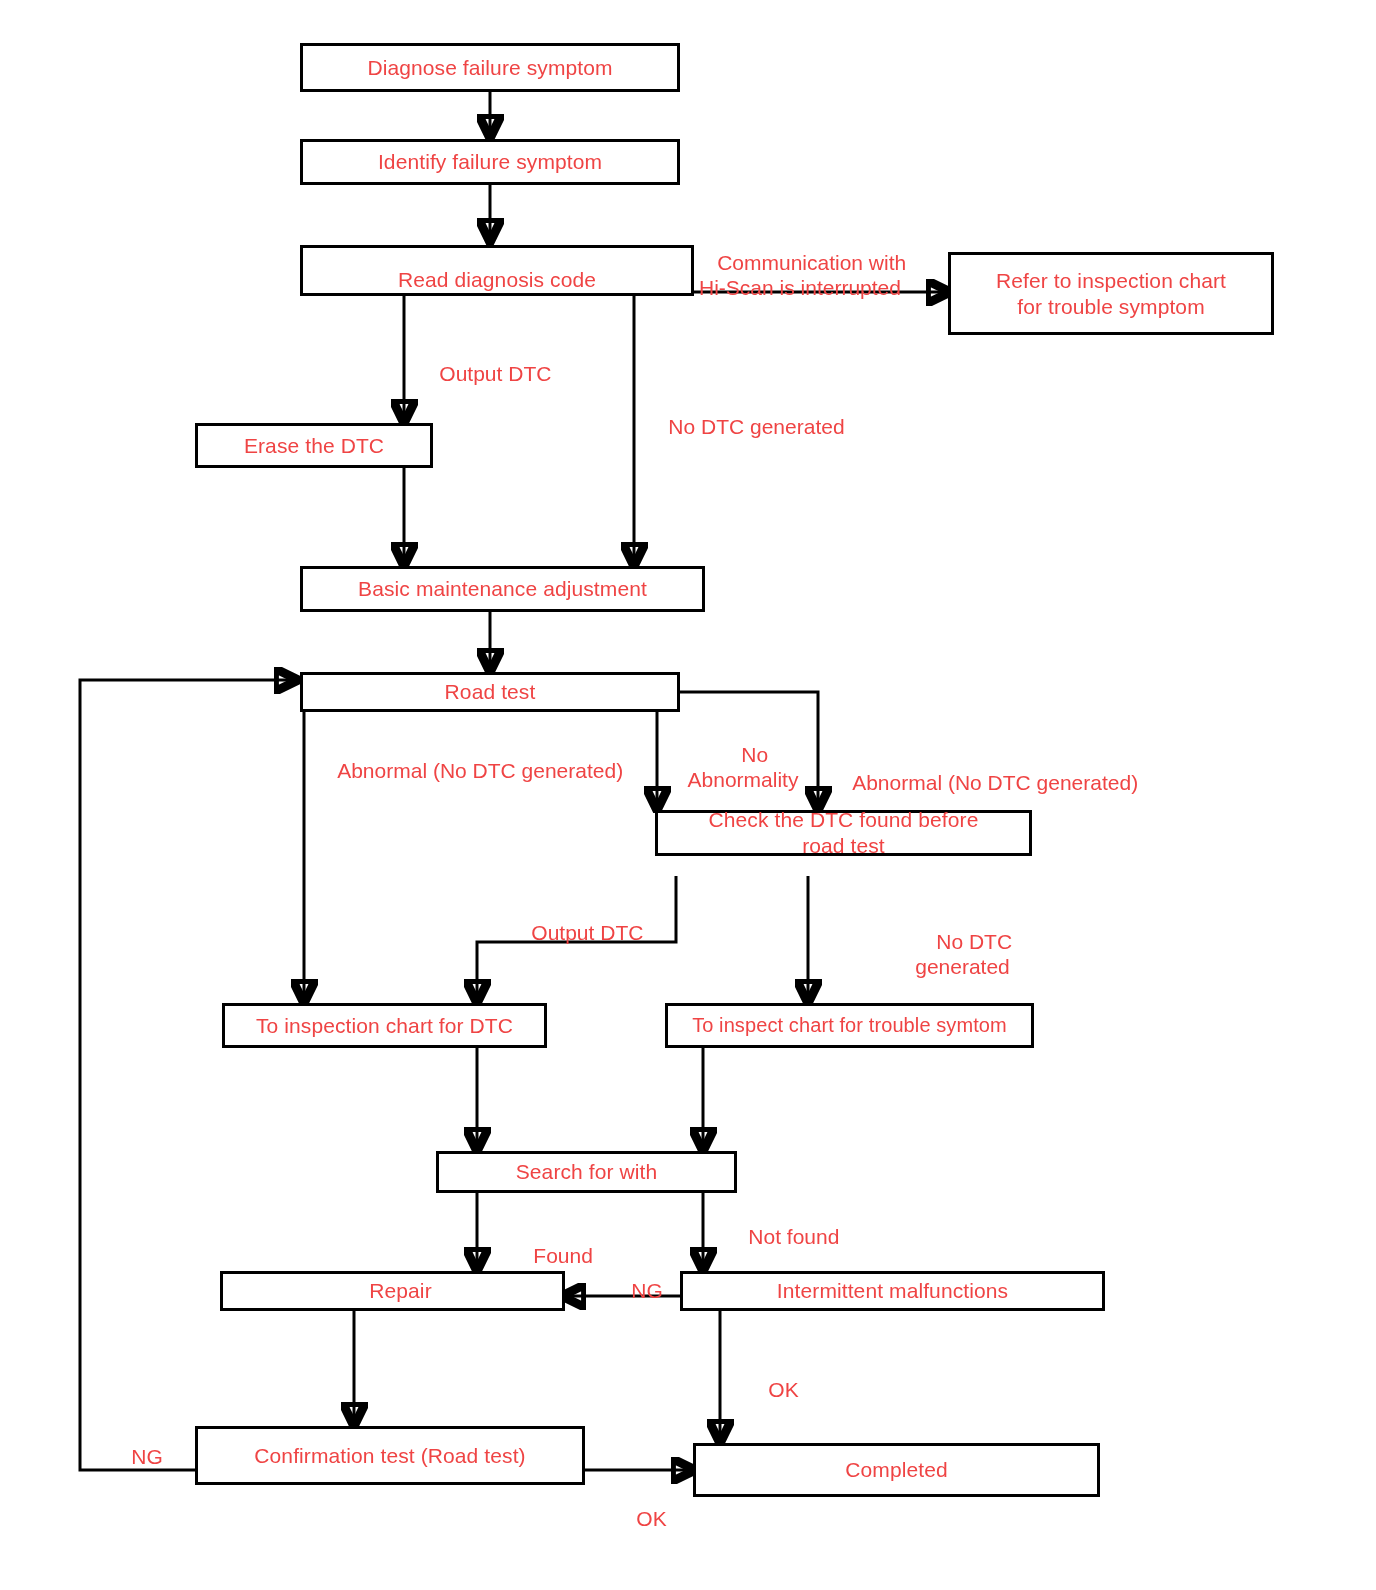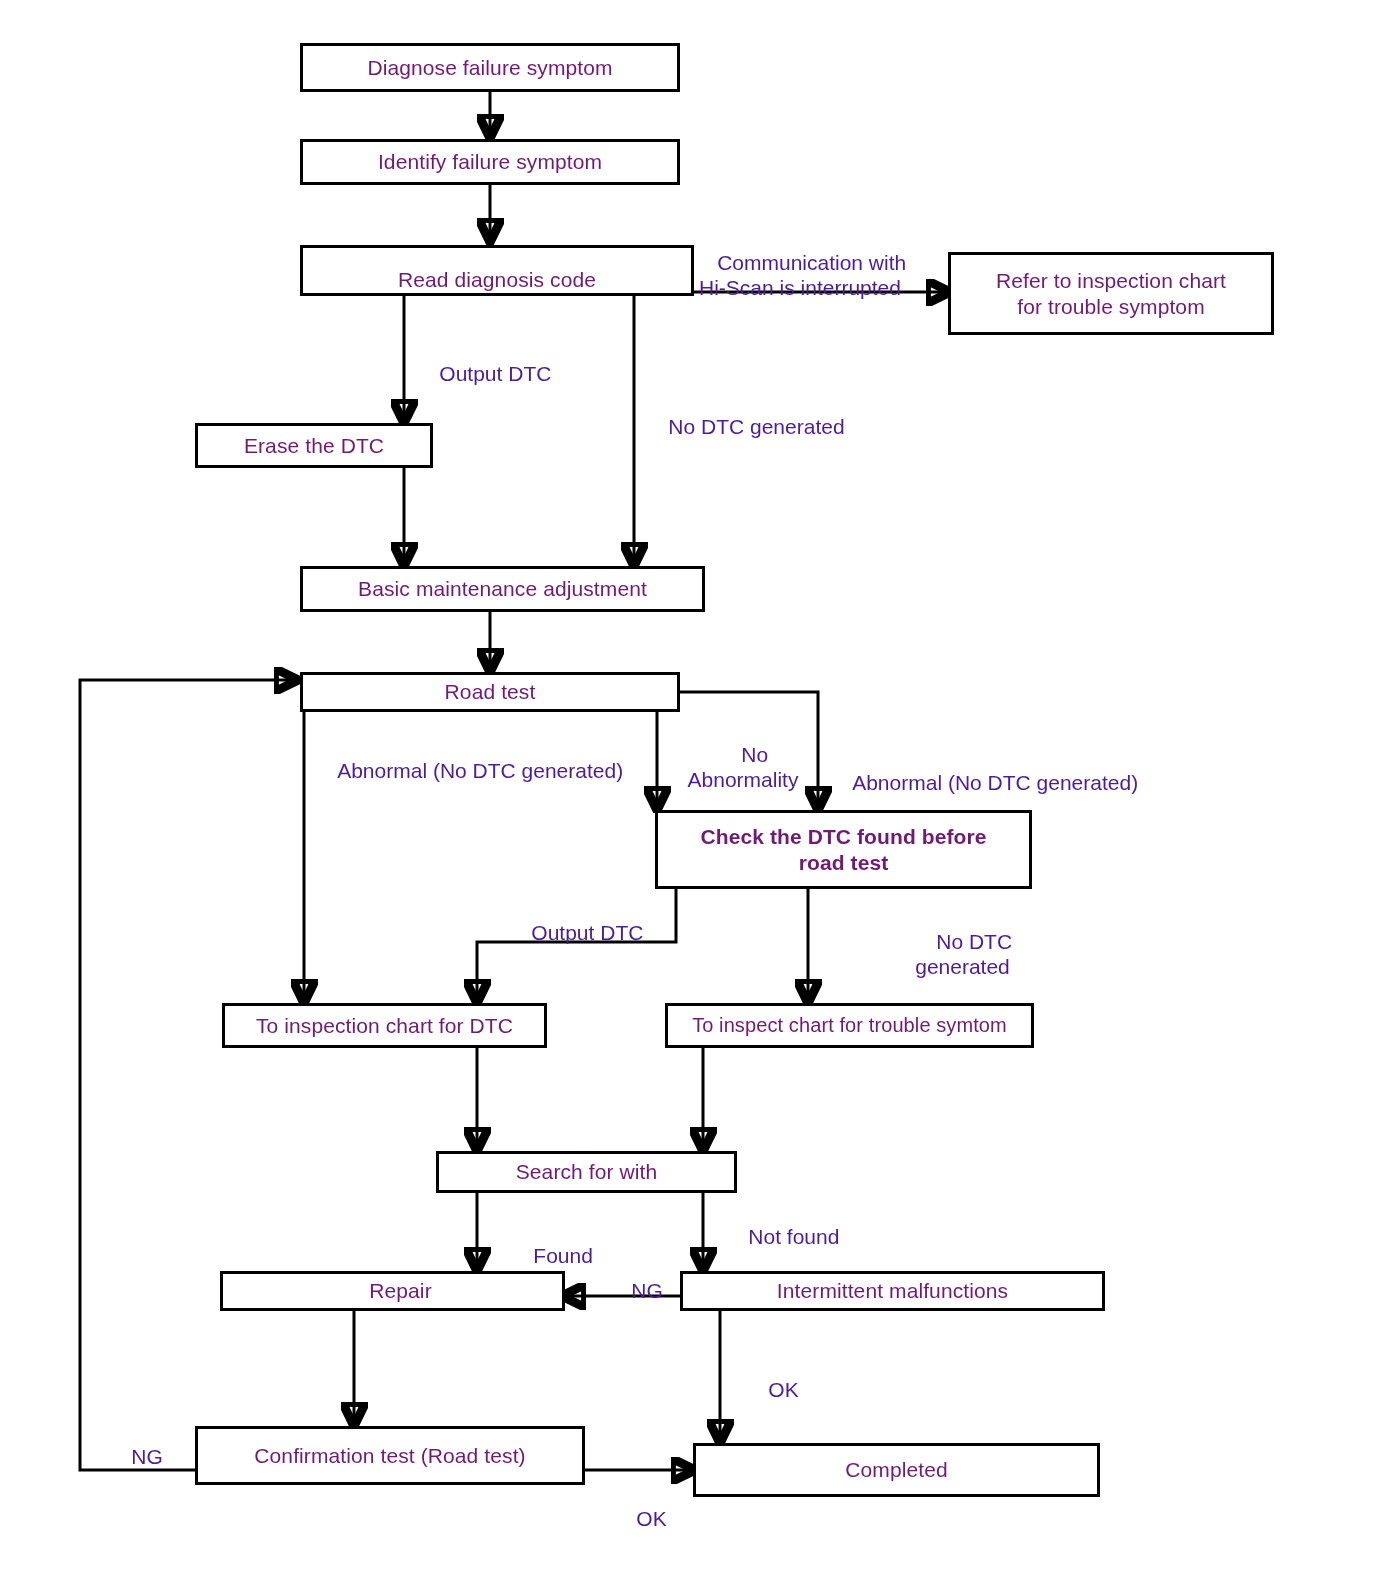--- a/index.html
+++ b/index.html
@@ -1,22 +1,22 @@
 <!DOCTYPE html>
 <html><head>
 <meta charset="utf-8">
 <style>
   html,body{margin:0;padding:0;background:#ffffff;}
   body{font-family:"Liberation Sans", sans-serif;}
   #stage{position:relative;width:1376px;height:1590px;background:#fff;overflow:hidden;}
   .node{position:absolute;box-sizing:border-box;border:3px solid #000;background:#fff;
         display:flex;align-items:center;justify-content:center;text-align:center;
-        font-size:21px;color:#701a75;line-height:1.22;letter-spacing:0.1px;}
+        font-size:21px;color:#ef4444;line-height:1.22;letter-spacing:0.1px;}
   .node span{display:block;padding:0 6px;}
-  .edge-label{position:absolute;font-size:21px;color:#4c1d95;line-height:1.2;white-space:pre;}
+  .edge-label{position:absolute;font-size:21px;color:#ef4444;line-height:1.2;white-space:pre;}
   .edge-label.ctr{text-align:center;}
   svg.wires{position:absolute;left:0;top:0;width:1376px;height:1590px;pointer-events:none;}
   svg.wires line, svg.wires path, svg.wires polyline{stroke:#000;stroke-width:3;fill:none;}
 </style>
 </head>
 <body>
 
 <div id="stage">
 
   <svg class="wires" viewBox="0 0 1376 1590">
@@ -91,21 +91,21 @@
   </div>
 
   <div class="node" style="left:300px;top:566px;width:405px;height:46px;">
     <span>Basic maintenance adjustment</span>
   </div>
 
   <div class="node" style="left:300px;top:672px;width:380px;height:40px;">
     <span>Road test</span>
   </div>
 
-  <div class="node" style="left:655px;top:810px;width:377px;height:79px;font-weight:bold;">
+  <div class="node" style="left:655px;top:810px;width:377px;height:46px;">
     <span style="white-space:pre-line;">Check the DTC found before
 road test</span>
   </div>
 
   <div class="node" style="left:222px;top:1003px;width:325px;height:45px;">
     <span>To inspection chart for DTC</span>
   </div>
 
   <div class="node" style="left:665px;top:1003px;width:369px;height:45px;">
     <span style="font-size:20px;">To inspect chart for trouble symtom</span>

